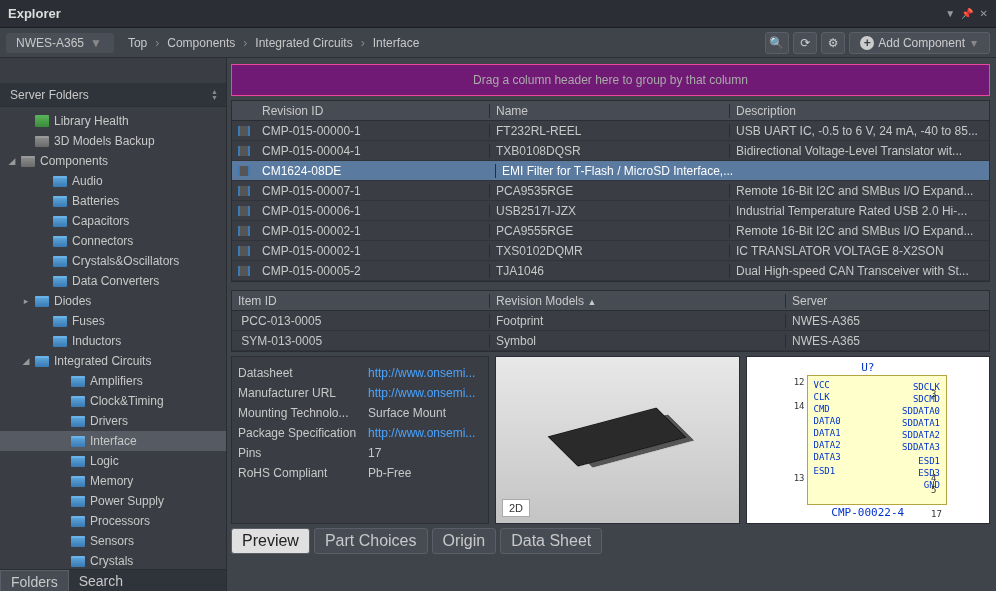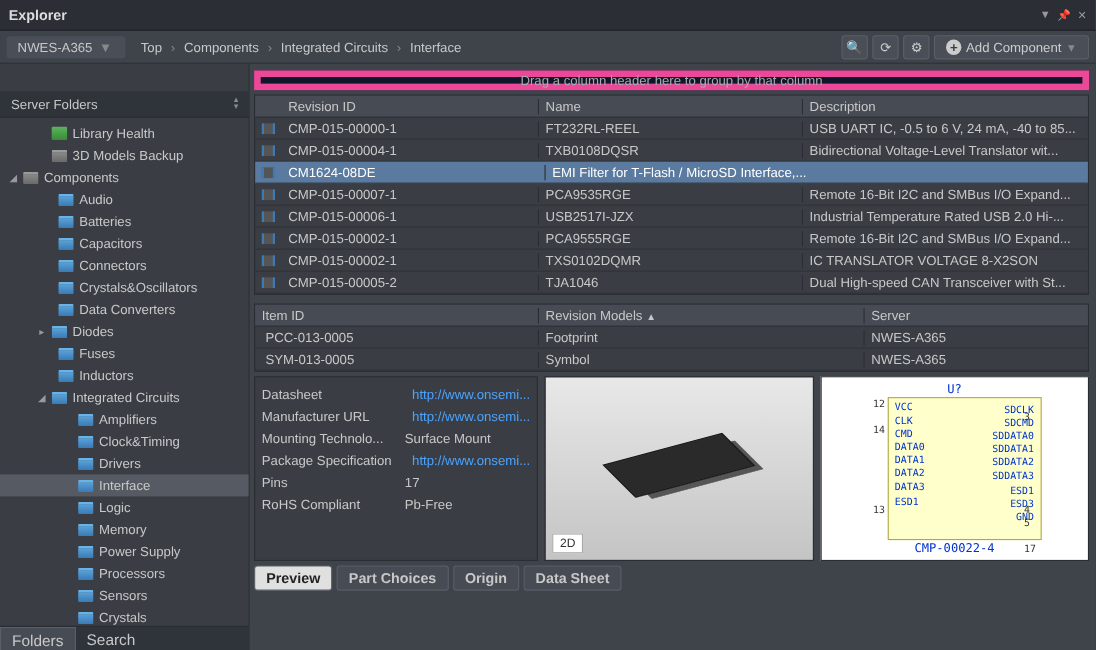--- a/index.html
+++ b/index.html
@@ -32,31 +32,31 @@
 .tree::-webkit-scrollbar { width: 10px; }
 .tree::-webkit-scrollbar-thumb { background: #5a5f67; border-radius: 5px; }
 .tree::-webkit-scrollbar-track { background: #2f333a; }
 .node { display: flex; align-items: center; height: 20px; padding-right: 4px; white-space: nowrap; }
 .node .exp { width: 12px; text-align: center; color: #999; font-size: 9px; margin-right: 2px; }
 .node .ficon { width: 16px; height: 14px; margin-right: 4px; display: inline-flex; align-items: center; justify-content: center; }
 .folder-blue { background: linear-gradient(#5aa3d8, #3a7ab5); border-radius: 1px; width: 14px; height: 11px; border-top: 2px solid #6ab3e8; }
 .folder-gray { background: linear-gradient(#8a8a8a, #6a6a6a); border-radius: 1px; width: 14px; height: 11px; border-top: 2px solid #9a9a9a; }
 .book-green { background: linear-gradient(#5ab55a, #3a8a3a); width: 14px; height: 12px; border-radius: 1px; }
 .indent0 { padding-left: 6px; }
-.indent1 { padding-left: 32px; }
+.indent1 { padding-left: 20px; }
 .indent2 { padding-left: 38px; text-align: right; }
 .indent3 { padding-left: 56px; }
 .node.selected { background: #555a63; }
 .sidebar-tabs { display: flex; height: 22px; background: #2f333a; border-top: 1px solid #2a2d33; }
 .sidebar-tabs .stab { padding: 3px 10px; font-size: 14px; }
 .sidebar-tabs .stab.active { background: #474c54; border-top: 1px solid #5a5f67; border-left: 1px solid #5a5f67; border-right: 1px solid #5a5f67; }
 
 
 .content { flex: 1; display: flex; flex-direction: column; background: #3f444b; padding-left: 4px; }
-.grouphint { height: 18px; display: flex; align-items: center; justify-content: center; color: #aaa; background: #0f172a; border: 6px solid #ec4899; margin: 6px 6px 0 0; }
+.grouphint { height: 32px; display: flex; align-items: center; justify-content: center; color: #aaa; background: #701a75; border: 1px solid #ec4899; margin: 6px 6px 0 0; }
 .grid { background: #3a3e44; border: 1px solid #2a2d33; margin: 4px 6px 0 0; }
 .grid-header, .grid-row { display: flex; height: 20px; align-items: center; }
 .grid-header { background: #474c54; border-bottom: 1px solid #2a2d33; font-size: 12px; }
 .grid-row { border-bottom: 1px solid #303338; }
 .grid-row.selected { background: #5a7a9f; color: #fff; }
 .cell { padding: 0 6px; overflow: hidden; text-overflow: ellipsis; white-space: nowrap; }
 .col-icon { width: 24px; display:flex; align-items:center; justify-content:center; }
 .col-rev { width: 234px; border-right: 1px solid #2a2d33; }
 .col-name { width: 240px; border-right: 1px solid #2a2d33; }
 .col-desc { flex: 1; }
@@ -68,21 +68,21 @@
 .fp-icon { width:12px; height:12px; background:#888; border-radius:2px; }
 .sym-icon { width:12px; height:12px; background: radial-gradient(#f5b042,#d87a1a); border-radius:50%; }
 
 
 .panels { display: flex; margin: 4px 6px 4px 0; gap: 6px; }
 .panel { background: #3a3e44; border: 1px solid #2a2d33; height: 168px; }
 .prop-panel { width: 258px; padding: 6px; font-size: 12px; }
 .prop-row { display: flex; height: 20px; align-items: center; }
 .prop-key { width: 130px; overflow:hidden; text-overflow:ellipsis; white-space:nowrap; }
 .prop-val { flex:1; overflow:hidden; text-overflow:ellipsis; white-space:nowrap; }
-.prop-val.link { color: #4aa3ff; text-align: right; }
+.prop-val.link { color: #4aa3ff; }
 
 .render-panel { flex: 1; background: linear-gradient(#e8e8e8, #c4c4c4); position: relative; }
 .badge2d { position: absolute; left: 6px; bottom: 6px; background: #fff; border: 1px solid #aaa; padding: 2px 6px; font-size: 11px; color: #333; }
 .chip3d {
   position: absolute; left: 50%; top: 50%; width: 120px; height: 60px;
   transform: translate(-50%,-55%) rotateX(55deg) rotateZ(-25deg) skewX(5deg);
   background: #2a2a2a; border: 1px solid #111; box-shadow: 8px 12px 0 -4px #555;
 }
 
 .schem-panel { flex: 1; background: #fff; color: #000; position: relative; font-family: monospace; font-size: 10px; }
@@ -90,21 +90,21 @@
 .schem-cmp { position:absolute; bottom:4px; left:50%; transform:translateX(-50%); color:#0033cc; font-size:11px; }
 .schem-body { position:absolute; left:60px; right:42px; top:18px; bottom:18px; background:#ffffcc; border:1px solid #b5a642; display:flex; }
 .schem-col { flex:1; padding:4px 6px; display:flex; flex-direction:column; gap:2px; }
 .schem-col.right { text-align:right; }
 .schem-col div { color:#0033cc; font-size:9px; }
 .pinL, .pinR { position:absolute; width:50px; font-size:9px; color:#333; }
 .pinL { left:8px; text-align:right; }
 .pinR { right:8px; text-align:left; }
 
 .preview-tabs { display:flex; gap:4px; margin: 0 6px 6px 0; }
-.ptab { background:#474c54; border:1px solid #5a5f67; border-radius:3px; padding:3px 10px; font-size:13px;font-weight:bold; }
+.ptab { background:#474c54; border:1px solid #5a5f67; border-radius:3px; padding:3px 10px; font-size:16px; }
 .ptab.active { background:#e0e0e0; color:#222; }
 </style>
 </head>
 <body>
 
 <div class="titlebar">
   <span class="title">Explorer</span>
   <div class="win-controls">
     <span>▼</span>
     <span>📌</span>

